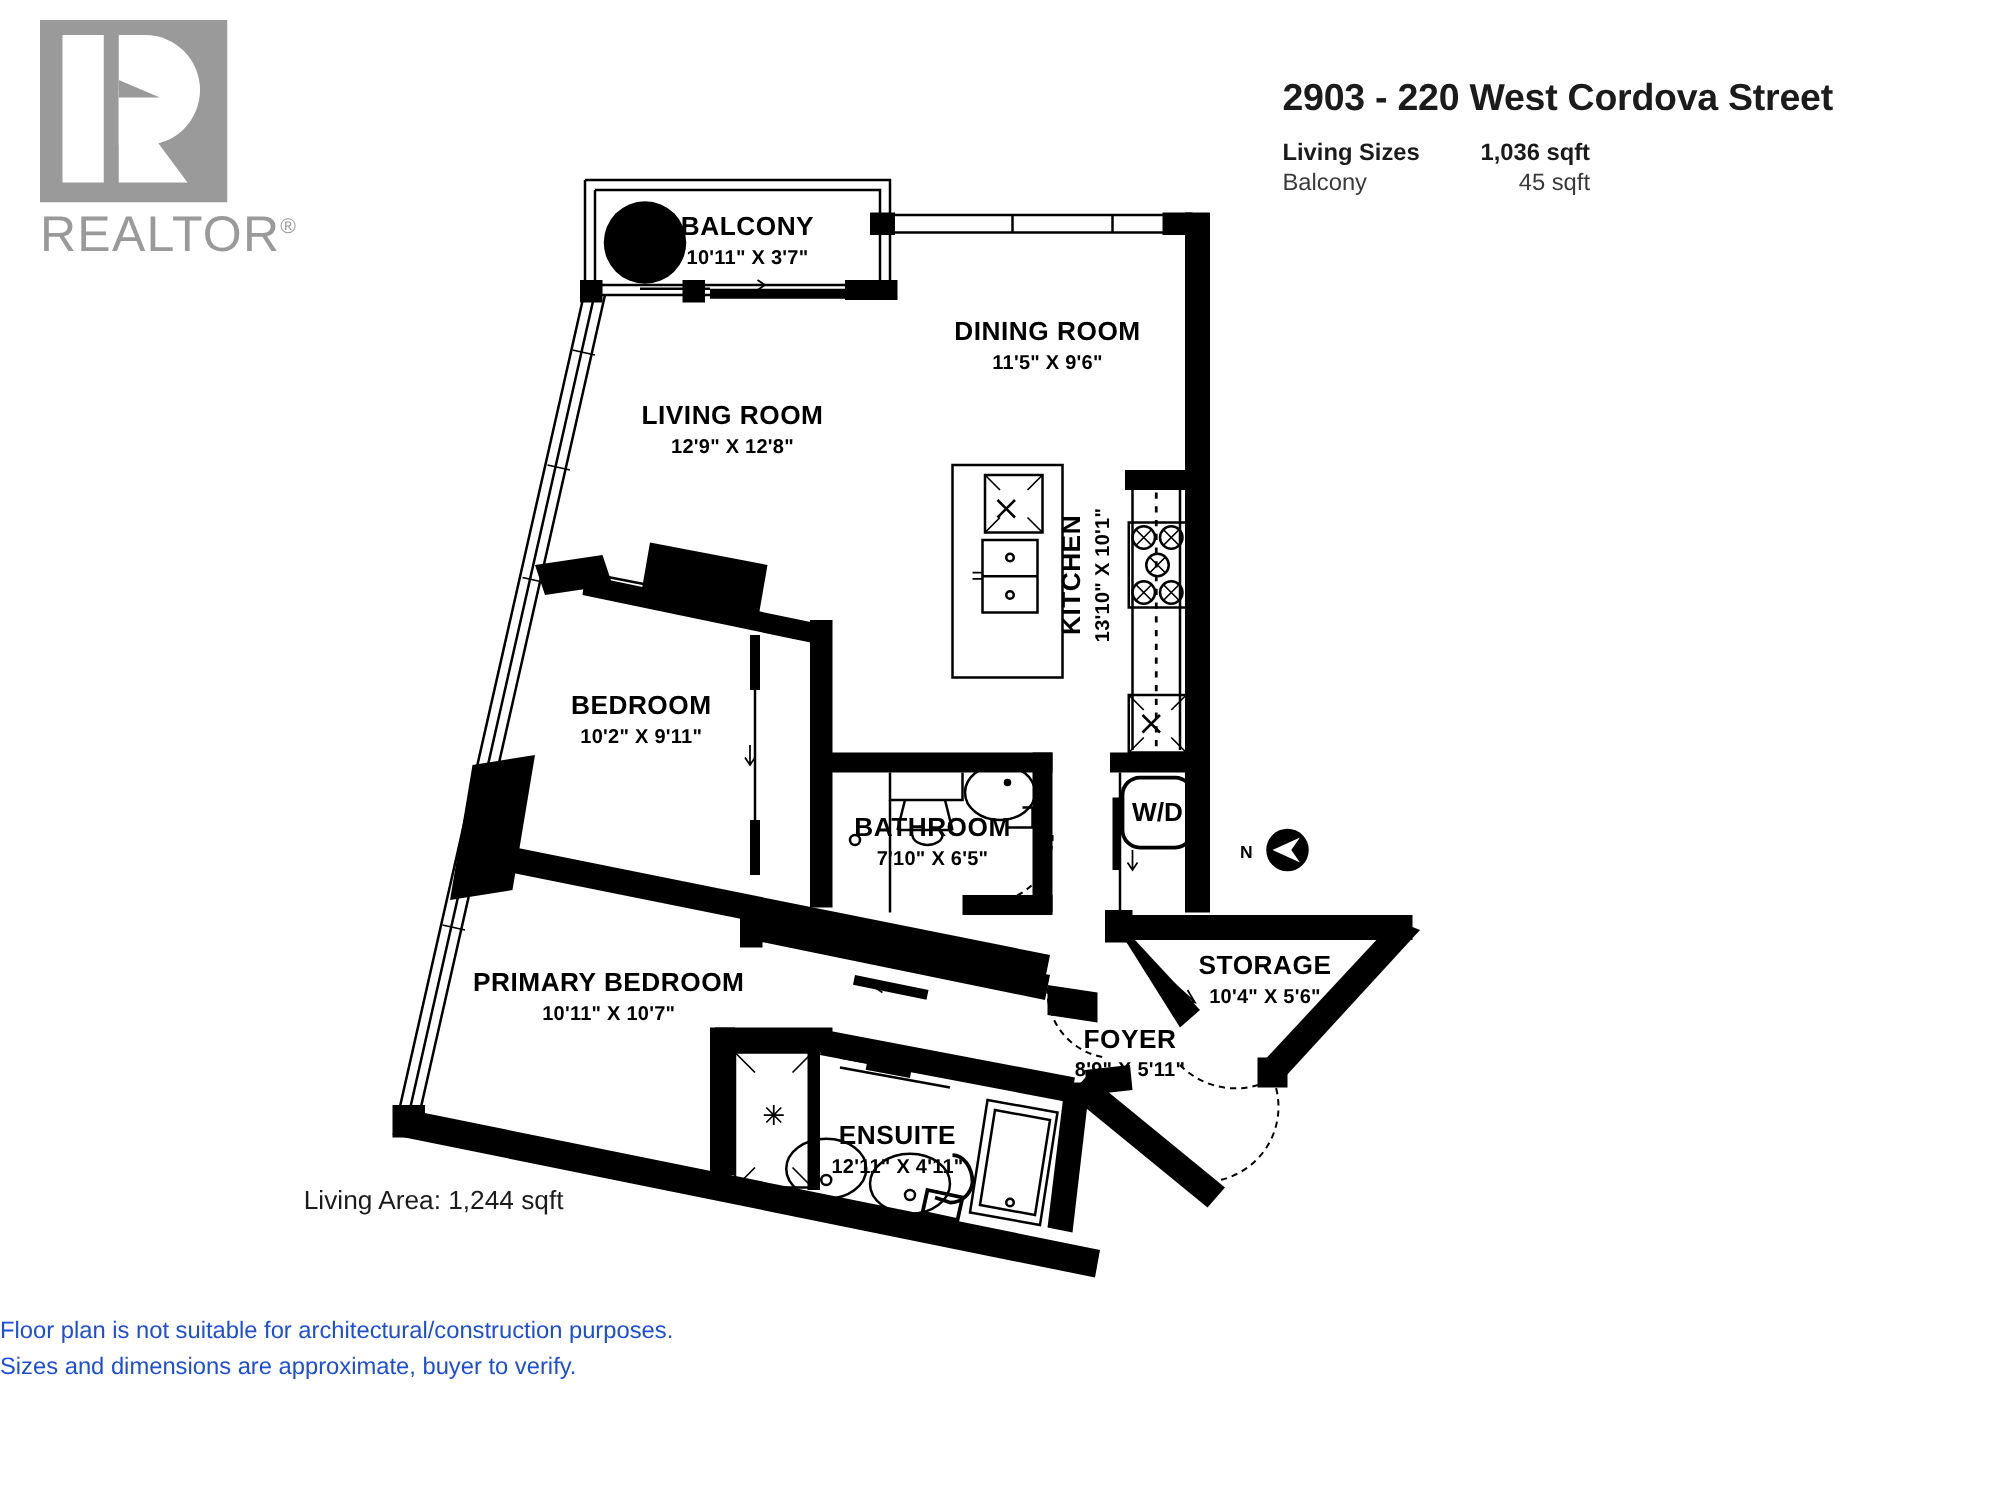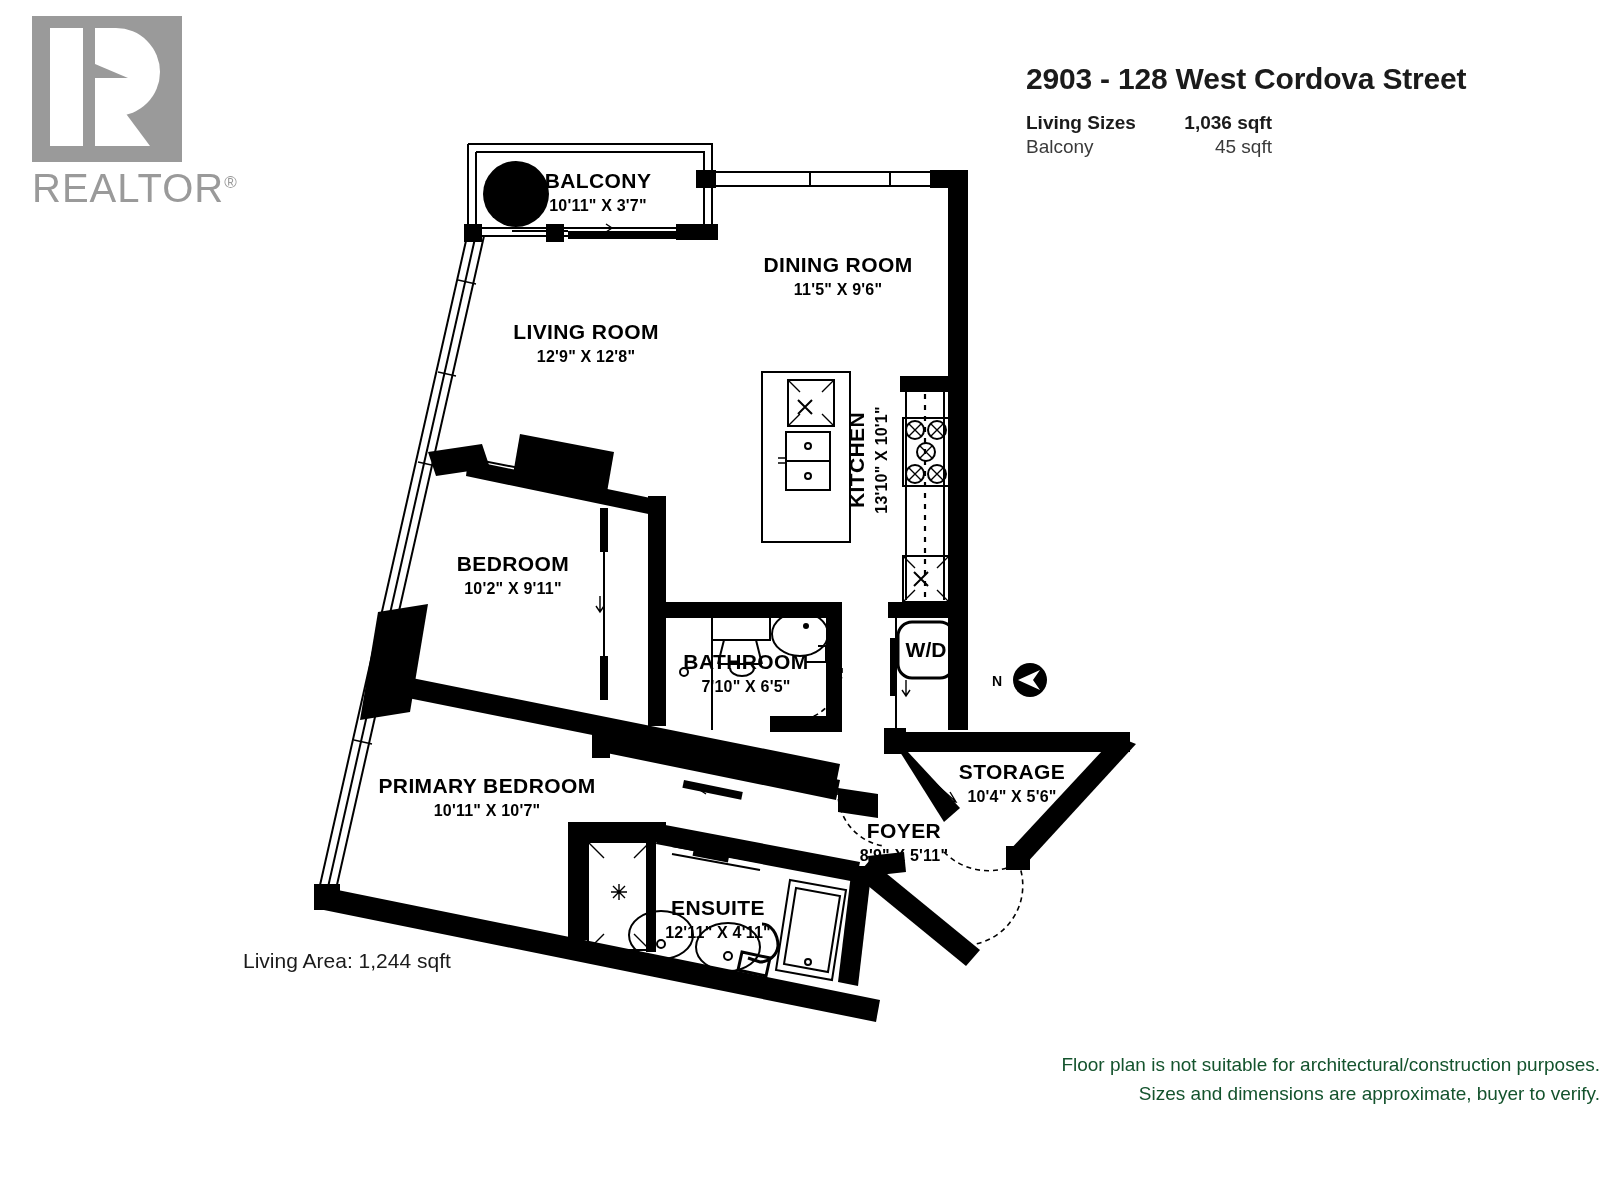--- a/index.html
+++ b/index.html
@@ -143,22 +143,22 @@
     top: 949px;
     font-size: 21px;
     color: #1b1b1b;
     white-space: nowrap;
   }
   #footer-note {
     position: absolute;
     left: 0;
     top: 1050px;
     width: 1600px;
-    text-align: right;
-    color: #14532d;
+    text-align: left;
+    color: #1d4ed8;
     font-size: 19px;
     line-height: 1.55;
   }
 </style>
 </head>
 <body>
 
 <div id="realtor-logo">
   <div class="mark">
     <svg width="150" height="146" viewBox="0 0 150 146">
@@ -170,21 +170,21 @@
 
       <path d="M 63 56 L 118 130 L 63 130 Z" fill="#ffffff"></path>
 
       <path d="M 63 48 L 63 62 L 96 62 Z" fill="#9a9a9a"></path>
     </svg>
   </div>
   <div class="wordmark"><span>REALTOR</span><sup>®</sup></div>
 </div>
 
 <div id="header-block">
-  <div id="header-title">2903 - 128 West Cordova Street</div>
+  <div id="header-title">2903 - 220 West Cordova Street</div>
   <table class="area-table">
     <tbody>
         <tr class="primary">
       <td>Living Sizes</td>
       <td class="val">1,036 sqft</td>
     </tr>
     <tr class="secondary">
       <td>Balcony</td>
       <td class="val">45 sqft</td>
     </tr>

